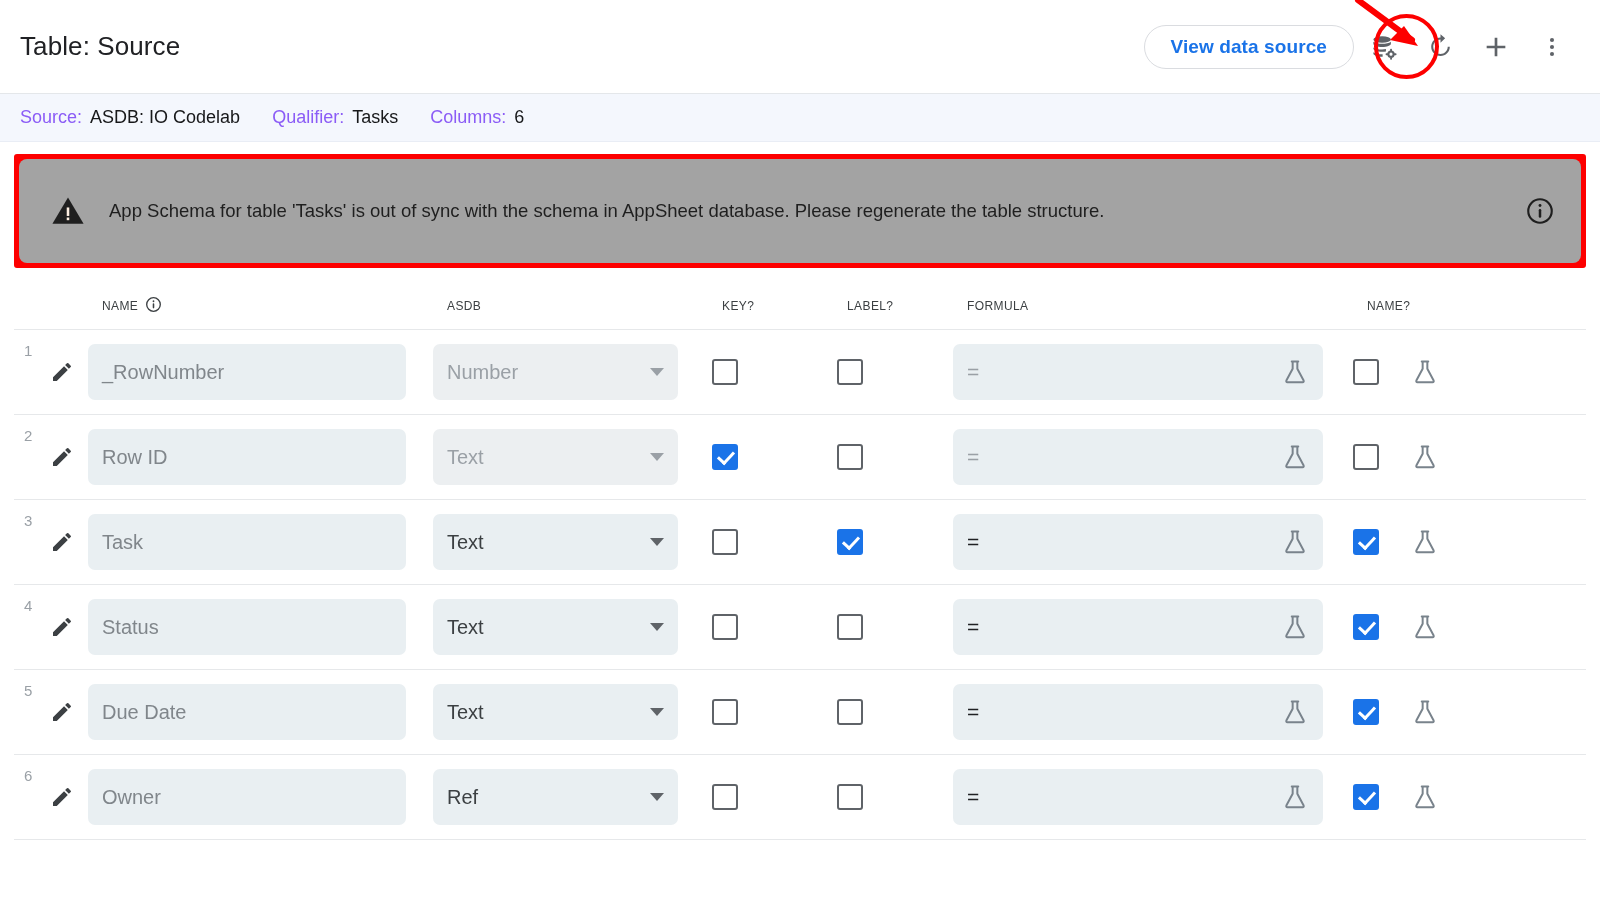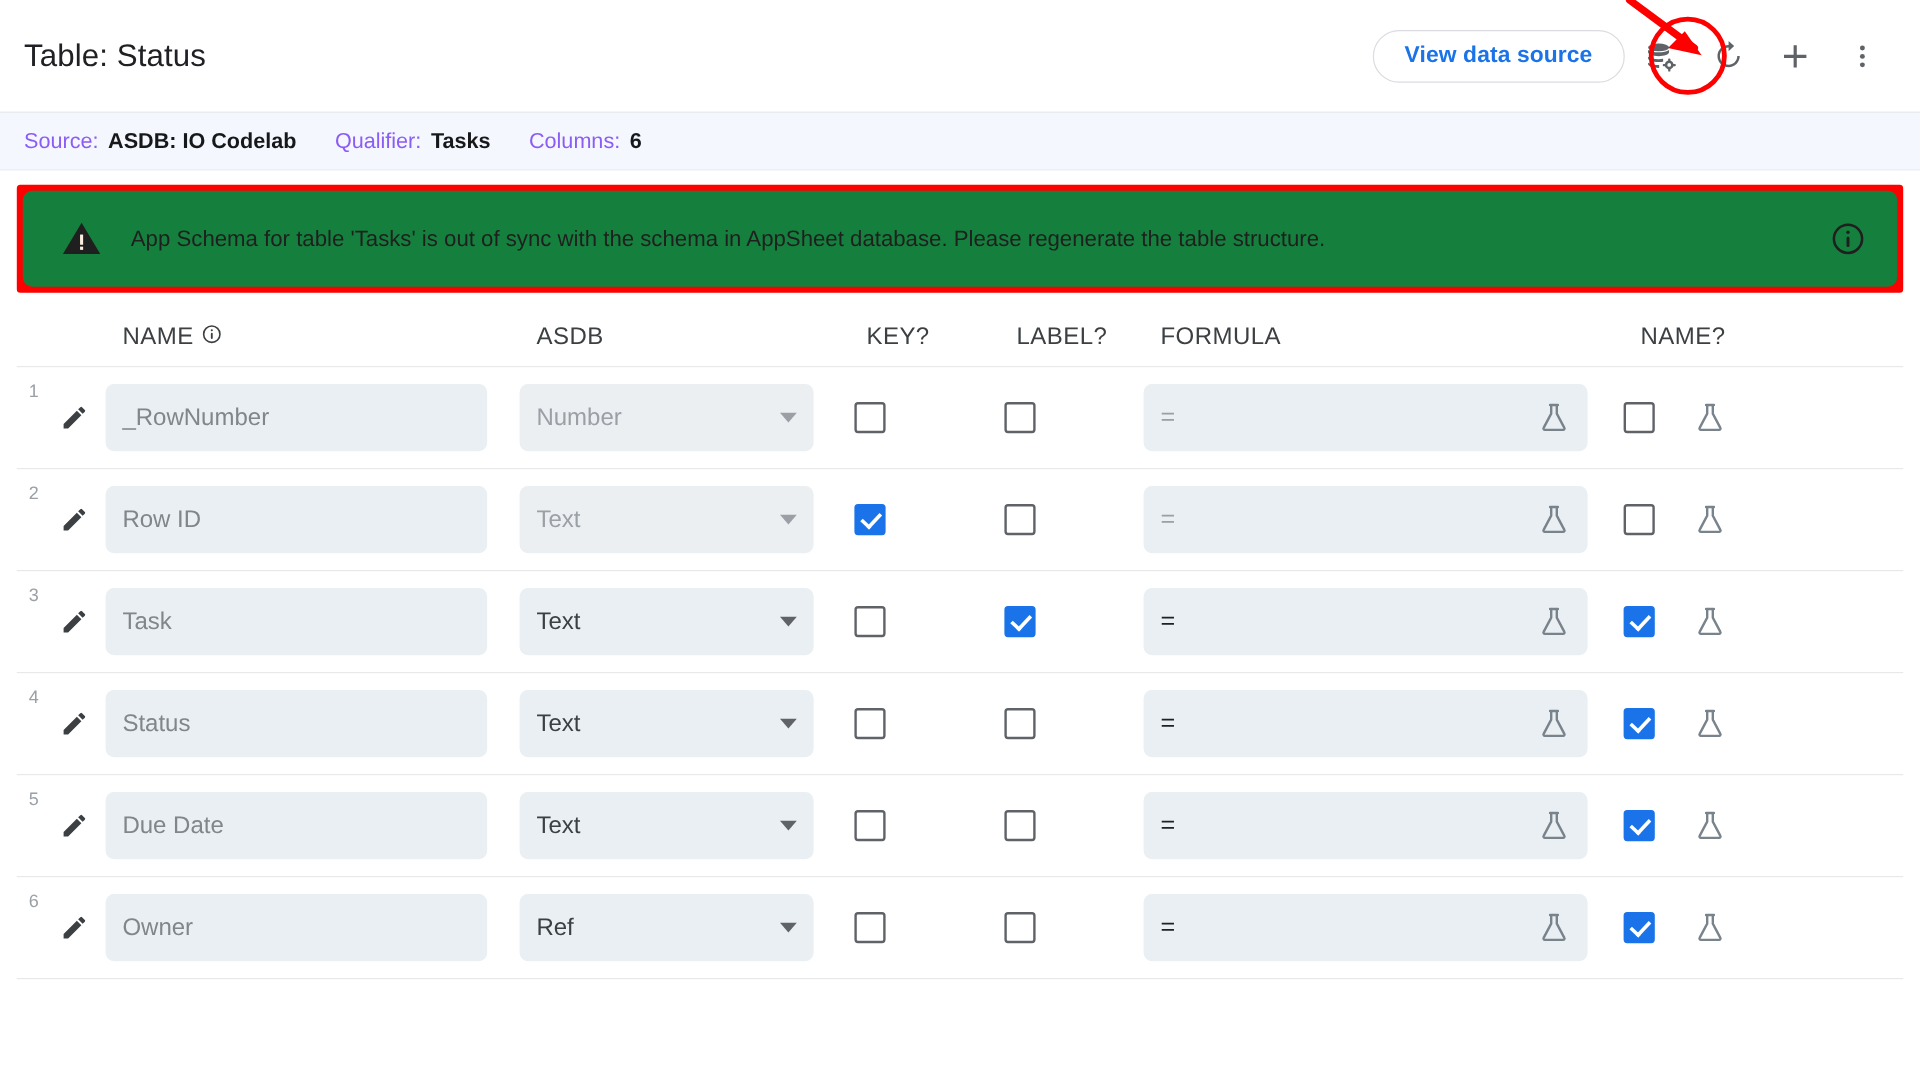--- a/index.html
+++ b/index.html
@@ -77,52 +77,52 @@
   .sourcebar {
     height: 48px;
     background: #f4f7fd;
     display: flex; align-items: center;
     padding: 0 20px;
     font-size: 18px;
     border-bottom: 1px solid #e9edf5;
   }
   .sb-group { display: flex; align-items: baseline; margin-right: 32px; }
   .sb-label { color: #8b5cf6; margin-right: 8px; }
-  .sb-value { color: #17181a; font-weight: 700; }
+  .sb-value { color: #17181a; font-weight: 400; }
 
   
   .banner-wrap {
     margin: 12px 14px 0 14px;
     border: 4px solid #fd0000;
     border-radius: 3px;
     padding: 1px;
     background: #fd0000;
   }
   .banner {
-    background: #15803d;
+    background: #a3a3a3;
     border-radius: 8px;
-    height: 80px;
+    height: 104px;
     display: flex; align-items: center;
     padding: 0 26px 0 32px;
   }
   .banner-icon { flex: 0 0 auto; margin-right: 24px; display:flex; }
   .banner-text {
     font-size: 18.5px;
     color: #1f1f1f;
     flex: 1;
   }
   .banner-info { flex: 0 0 auto; margin-left: 20px; display:flex; cursor:pointer; }
 
   
   .table { margin-top: 14px; padding: 0 0 0 0; }
   .colhead {
     display: flex; align-items: center;
     height: 48px;
     padding-left: 14px;
-    font-size: 20px;
+    font-size: 12px;
     color: #3c4043;
     letter-spacing: .4px;
     border-bottom: 1px solid #e6e8ea;
     margin: 0 14px 0 14px;
   }
   .row {
     display: flex; align-items: center;
     height: 85px;
     border-bottom: 1px solid #e6e8ea;
     margin: 0 14px;
@@ -211,21 +211,21 @@
   .c-show .flask-outer { margin-left: 32px; display:flex; cursor:pointer; }
 
   .flask { cursor: pointer; display:flex; }
 </style>
 </head>
 <body>
 
 <div class="page">
 
   <div class="header">
-    <div class="title">Table: Status</div>
+    <div class="title">Table: Source</div>
 
     <div class="header-actions">
       <div class="pill-btn">View data source</div>
 
       <button class="icon-btn">
         <span>
           <svg width="30" height="30" viewBox="0 0 24 24">
             <ellipse cx="10.5" cy="6" rx="7" ry="2.6" fill="#5f6368"></ellipse>
             <path d="M3.5 9.3c0 1.45 3.13 2.6 7 2.6s7-1.15 7-2.6v-1.6c-1.4 1.1-4.1 1.6-7 1.6s-5.6-.5-7-1.6z" fill="#5f6368"></path>
             <path d="M3.5 13.2c0 1.45 3.13 2.6 7 2.6 1.1 0 2.15-.1 3.05-.27v-1.9c-.9.17-1.95.27-3.05.27-2.9 0-5.6-.5-7-1.6z" fill="#5f6368"></path>

